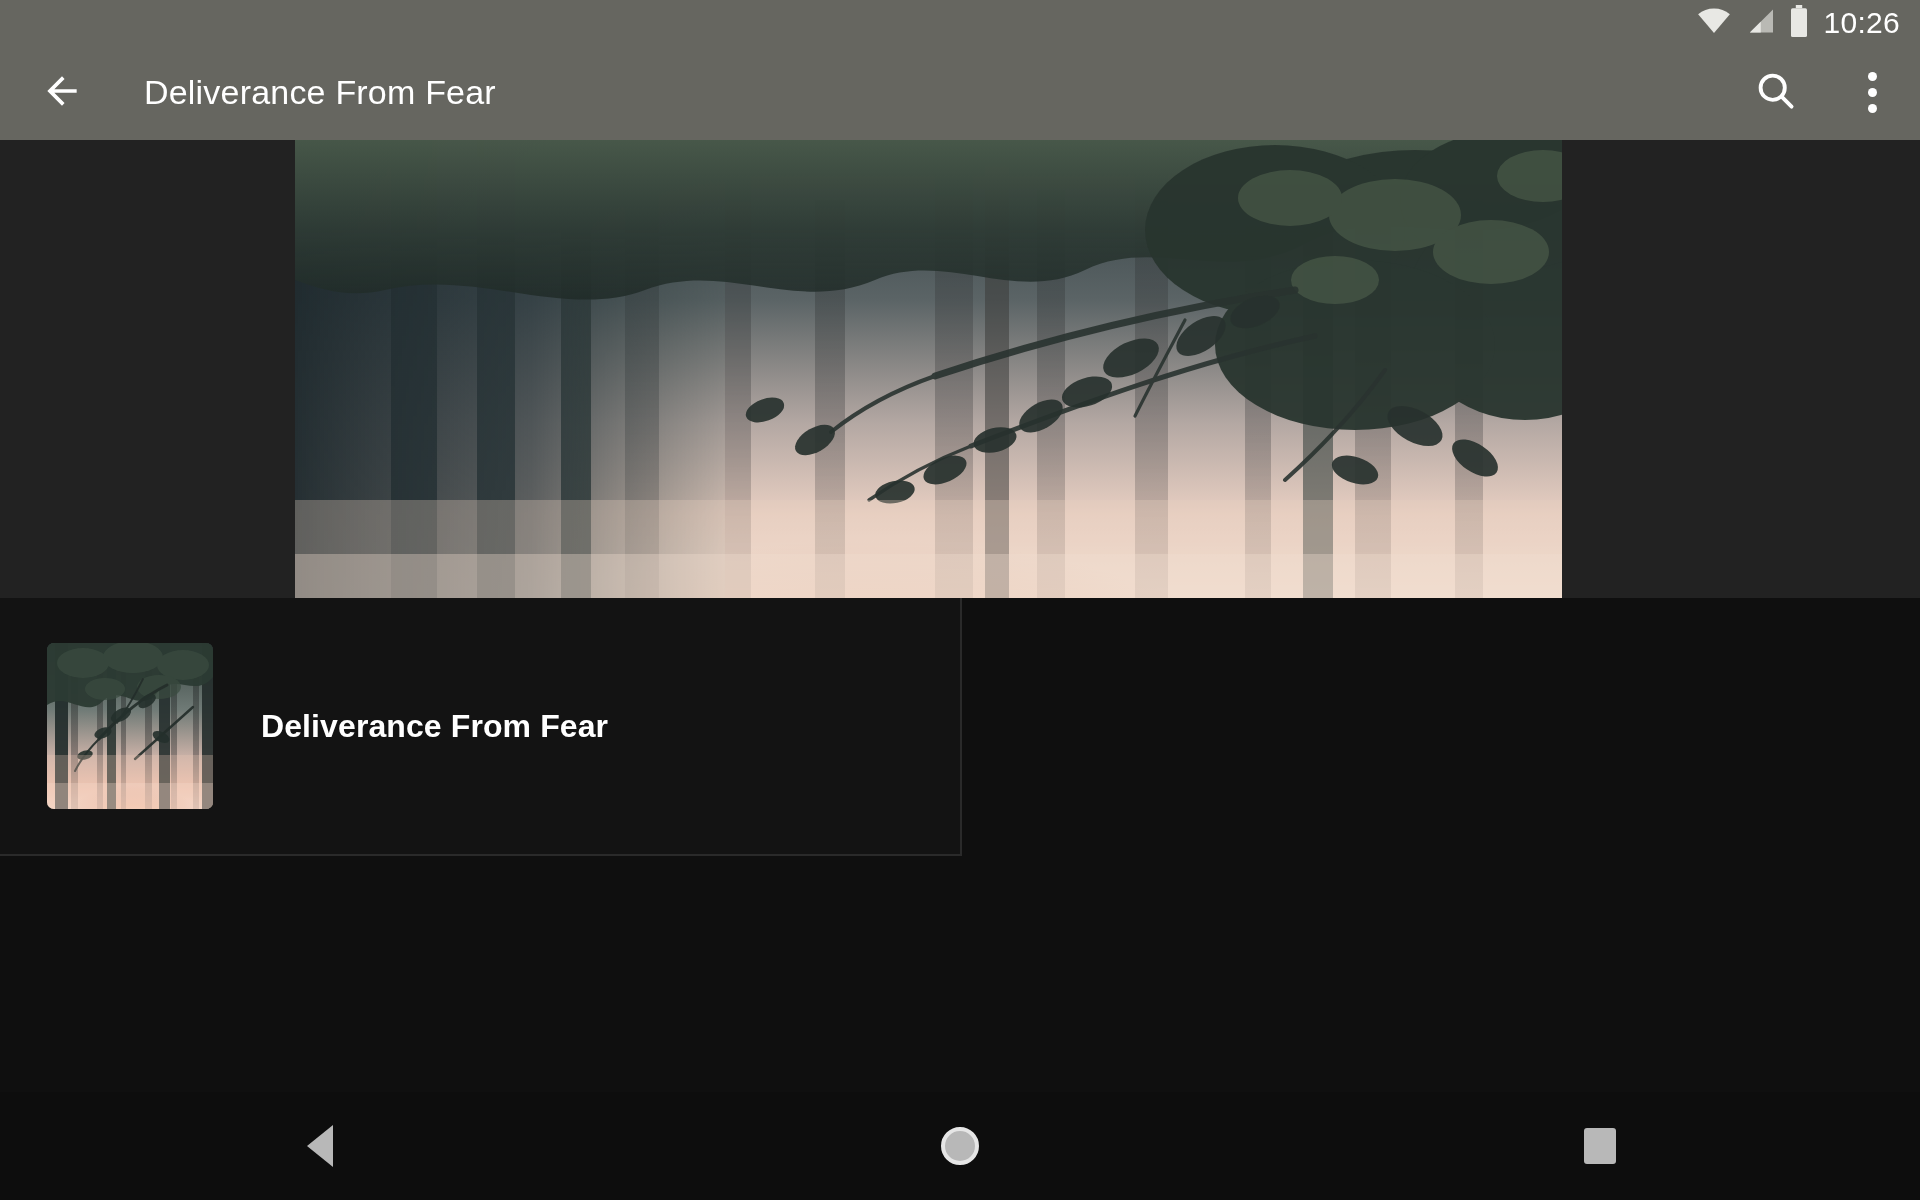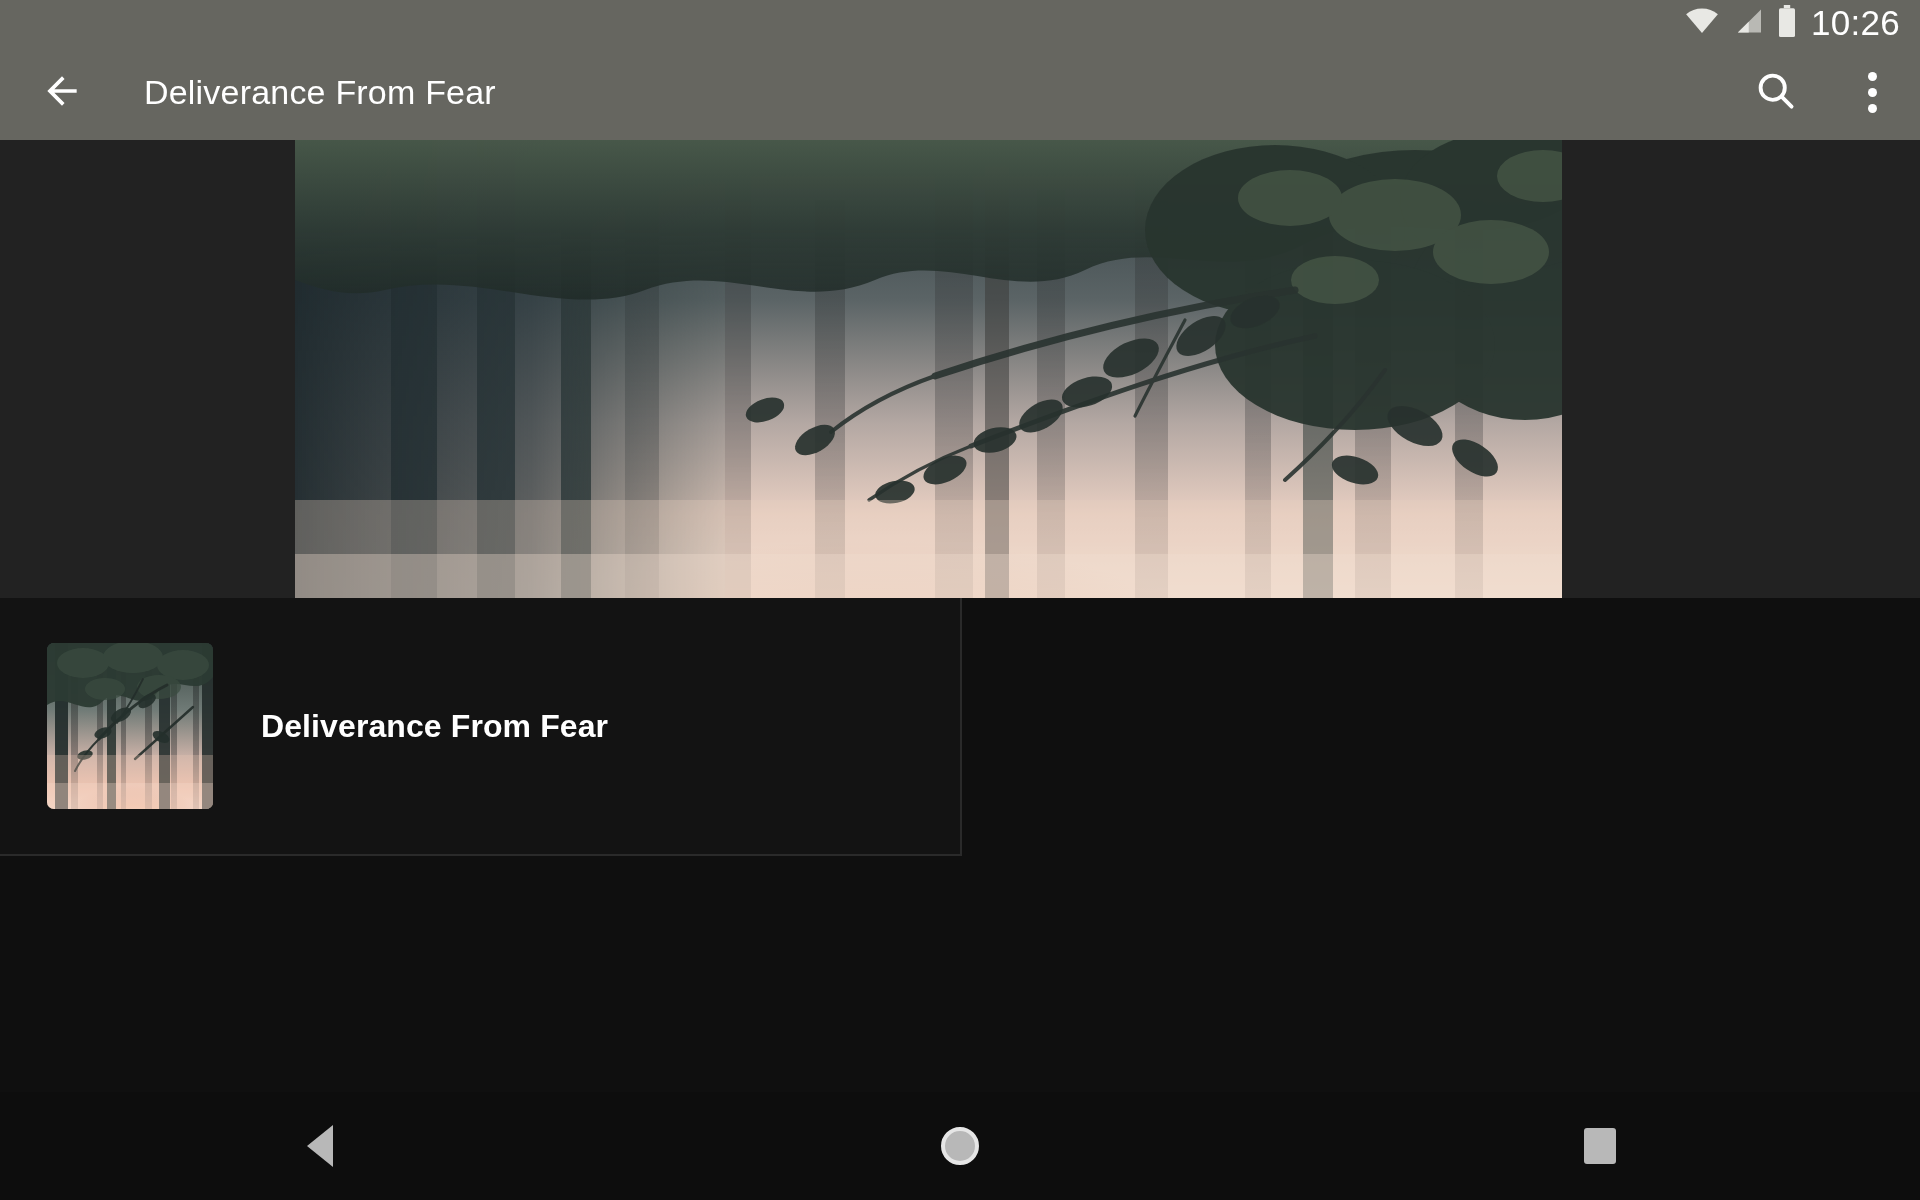--- a/index.html
+++ b/index.html
@@ -33,21 +33,21 @@
     box-sizing: border-box;
     z-index: 40;
   }
   .status-icons {
     display: flex;
     align-items: center;
     gap: 14px;
   }
   .status-clock {
     color: #ffffff;
-    font-size: 35px;
+    font-size: 30px;
     letter-spacing: 0.3px;
     margin-left: 14px;
     font-weight: 400;
   }
 
   
   .toolbar {
     position: absolute;
     top: 45px; left: 0;
     width: 1920px;

